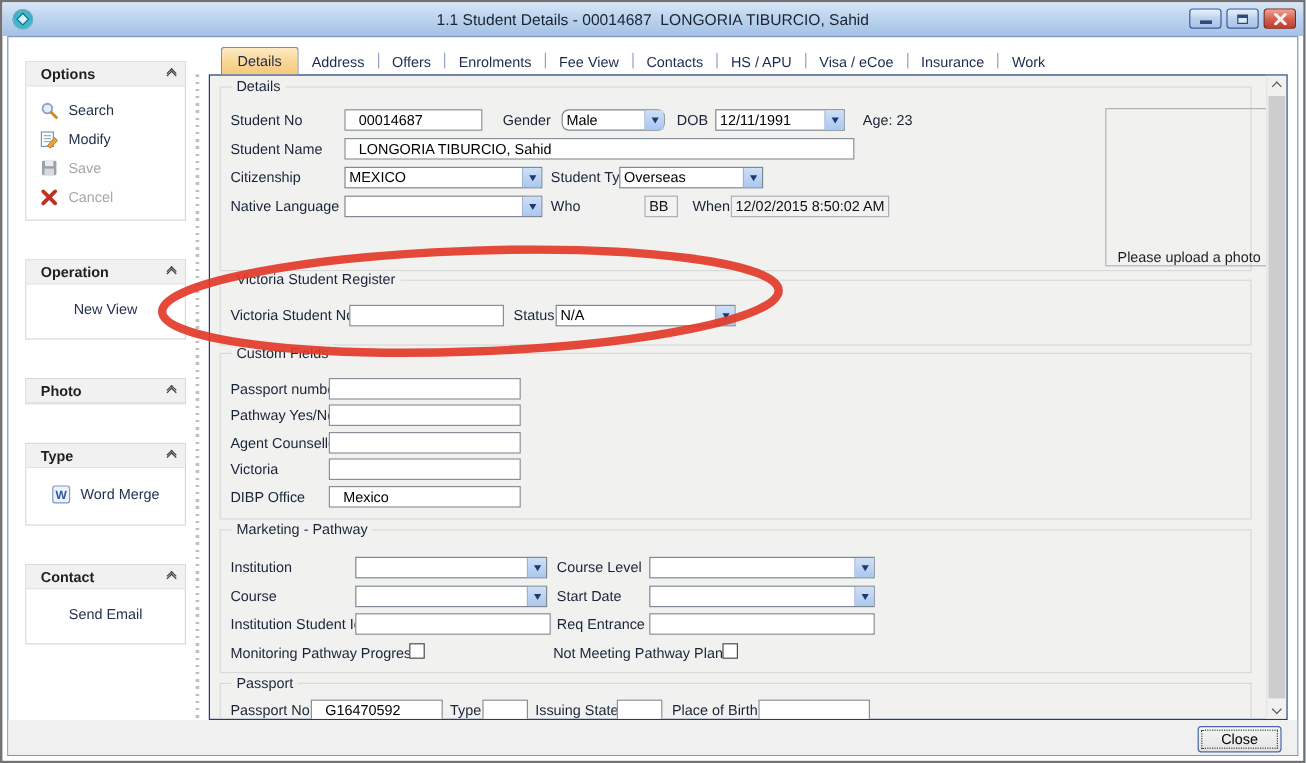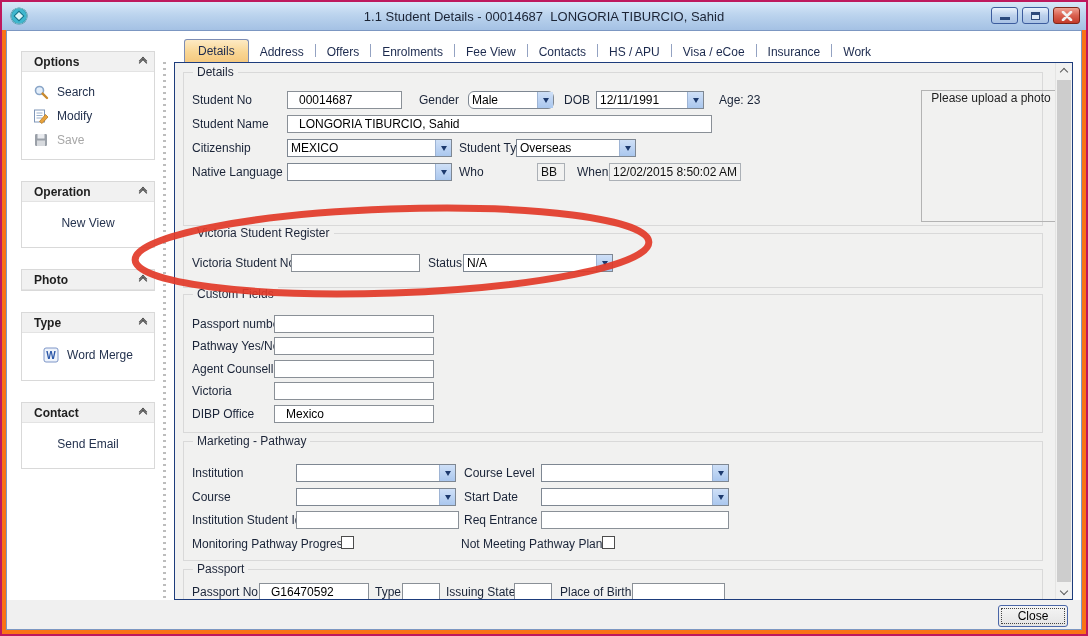--- a/index.html
+++ b/index.html
@@ -1,37 +1,37 @@
 <!DOCTYPE html>
 <html><head>
 <meta charset="utf-8">
 <style>
   * { margin:0; padding:0; box-sizing:border-box; }
   html,body { width:1088px; height:636px; font-family:"Liberation Sans", sans-serif; }
   body { position:relative; background:#8fb0d8; overflow:hidden; }
 
   
-  .window { position:absolute; inset:0; border:2px solid #be185d; background:#f97316; }
+  .window { position:absolute; inset:0; border:2px solid #737373; background:#ffffff; }
   .titlebar { position:absolute; top:0; left:0; right:0; height:28px;
     background:linear-gradient(#d8e7f8,#bcd4ee 45%,#a4c1e4); display:flex; align-items:center; }
   .app-icon { position:absolute; left:8px; top:5px; width:18px; height:18px; }
   .title { position:absolute; left:0; right:0; text-align:center; font-size:13px; color:#1b2334; }
   .controls { position:absolute; right:6px; top:5px; display:flex; gap:4px; }
   .wbtn { width:27px; height:17px; border:1px solid #3c5c9e; border-radius:3px;
     background:linear-gradient(#eaf2fc,#bcd1ec 50%,#a9c2e4); display:flex; align-items:center; justify-content:center; }
   .wbtn.close { background:linear-gradient(#f0a193,#d9614f 50%,#c23b2a); border-color:#7e2619; }
   .glyph-min { width:10px; height:3px; background:#2c4a7c; margin-top:6px; }
   .glyph-max { width:9px; height:8px; border:1px solid #2c4a7c; border-top:3px solid #2c4a7c; background:#dce9f8; }
 
   
   .client { position:absolute; left:4px; right:4px; top:28px; bottom:4px; background:#ffffff; border:1px solid #7c97c2; }
 
   
   .sidebar { position:absolute; left:14px; top:20px; width:134px; }
-  .sb-group { border:1px solid #d9d9d9; background:#fff; margin-bottom:21px; }
+  .sb-group { border:1px solid #d9d9d9; background:#fff; margin-bottom:32px; }
   .sb-head { height:20px; background:#f1f1f1; border-bottom:1px solid #e3e3e3; display:flex; align-items:center;
     padding:0 8px 0 12px; font-weight:bold; font-size:12px; color:#1f1f1f; }
   .dblchev { margin-left:auto; display:flex; flex-direction:column; align-items:center; }
   .chev { width:6px; height:6px; border-left:1.7px solid #3a3a3a; border-top:1.7px solid #3a3a3a; transform:rotate(45deg); }
   .chev + .chev { margin-top:-4px; }
   .sb-items { padding:8px 0 7px; }
   .sb-item { display:flex; align-items:center; gap:8px; height:24px; padding-left:11px; font-size:12px; color:#24324e; cursor:default; }
   .sb-item.center { justify-content:center; padding:6px 0 10px; height:auto; }
   .sb-item.disabled { color:#a7a7a7; }
   .sb-item svg { flex:0 0 auto; }
@@ -58,21 +58,21 @@
     padding:0 11px; color:#000; }
   .ro { position:absolute; height:18px; border:1px solid #abb0b6; background:#f2f2f1; font-size:12px; color:#111;
     line-height:16px; padding:0 3px; white-space:nowrap; }
   .combo { position:absolute; height:18px; border:1px solid #7e8792; background:#fff; display:flex; }
   .combo .val { flex:1; font-size:12px; line-height:16px; padding:0 3px; overflow:hidden; white-space:nowrap; }
   .combo .btn { width:16px; background:linear-gradient(#cfe0f7,#aac7ee); border-left:1px solid #9eb4d4;
     display:flex; align-items:center; justify-content:center; }
   .arr { width:0; height:0; border-left:3.5px solid transparent; border-right:3.5px solid transparent; border-top:5px solid #1d3a6e; }
   .cb { position:absolute; width:13px; height:13px; border:1px solid #4c4c4c; background:#fff; }
   .photo { position:absolute; left:737px; top:17px; width:140px; height:132px; border:1px solid #b3b3b3;
-    display:flex; align-items:flex-start; justify-content:center; font-size:12px; color:#1f1f1f; }
+    display:flex; align-items:flex-end; justify-content:center; font-size:12px; color:#1f1f1f; }
 
   
   .scroll { position:absolute; top:0; bottom:0; right:0; width:17px; background:#f1f1f0; border-left:1px solid #e4e4e3; }
   .sc-up, .sc-down { position:absolute; left:0; right:0; height:17px; display:flex; align-items:center; justify-content:center; }
   .sc-up { top:0; } .sc-down { bottom:0; }
   .scroll .chev { border-color:#5a5a5a; }
   .chev-down { transform:rotate(225deg); }
   .thumb { position:absolute; left:1px; right:1px; top:17px; bottom:17px; background:#cdcdcd; }
 
   
@@ -141,20 +141,26 @@
             </svg>
             <span>Modify</span>
           </div>
           <div class="sb-item disabled">
             <svg width="16" height="16" viewBox="0 0 16 16">
               <rect x="2" y="2" width="12" height="12" rx="1.2" fill="#9aa0a8"></rect>
               <rect x="4.5" y="2" width="7" height="4.5" fill="#e9ebef"></rect>
               <rect x="4" y="8.5" width="8" height="5.5" fill="#d7dade"></rect>
             </svg>
             <span>Save</span>
+          </div>
+          <div class="sb-item disabled">
+            <svg width="16" height="16" viewBox="0 0 16 16">
+              <path d="M3 3.5 L13 13.5 M13 3.5 L3 13.5" stroke="#bc3326" stroke-width="3.1" stroke-linecap="round"></path>
+            </svg>
+            <span>Cancel</span>
           </div>
         </div>
       </div>
 
       <div class="sb-group">
         <div class="sb-head">
           <span>Operation</span>
           <span class="dblchev">
               <span class="chev"></span>
               <span class="chev"></span>

